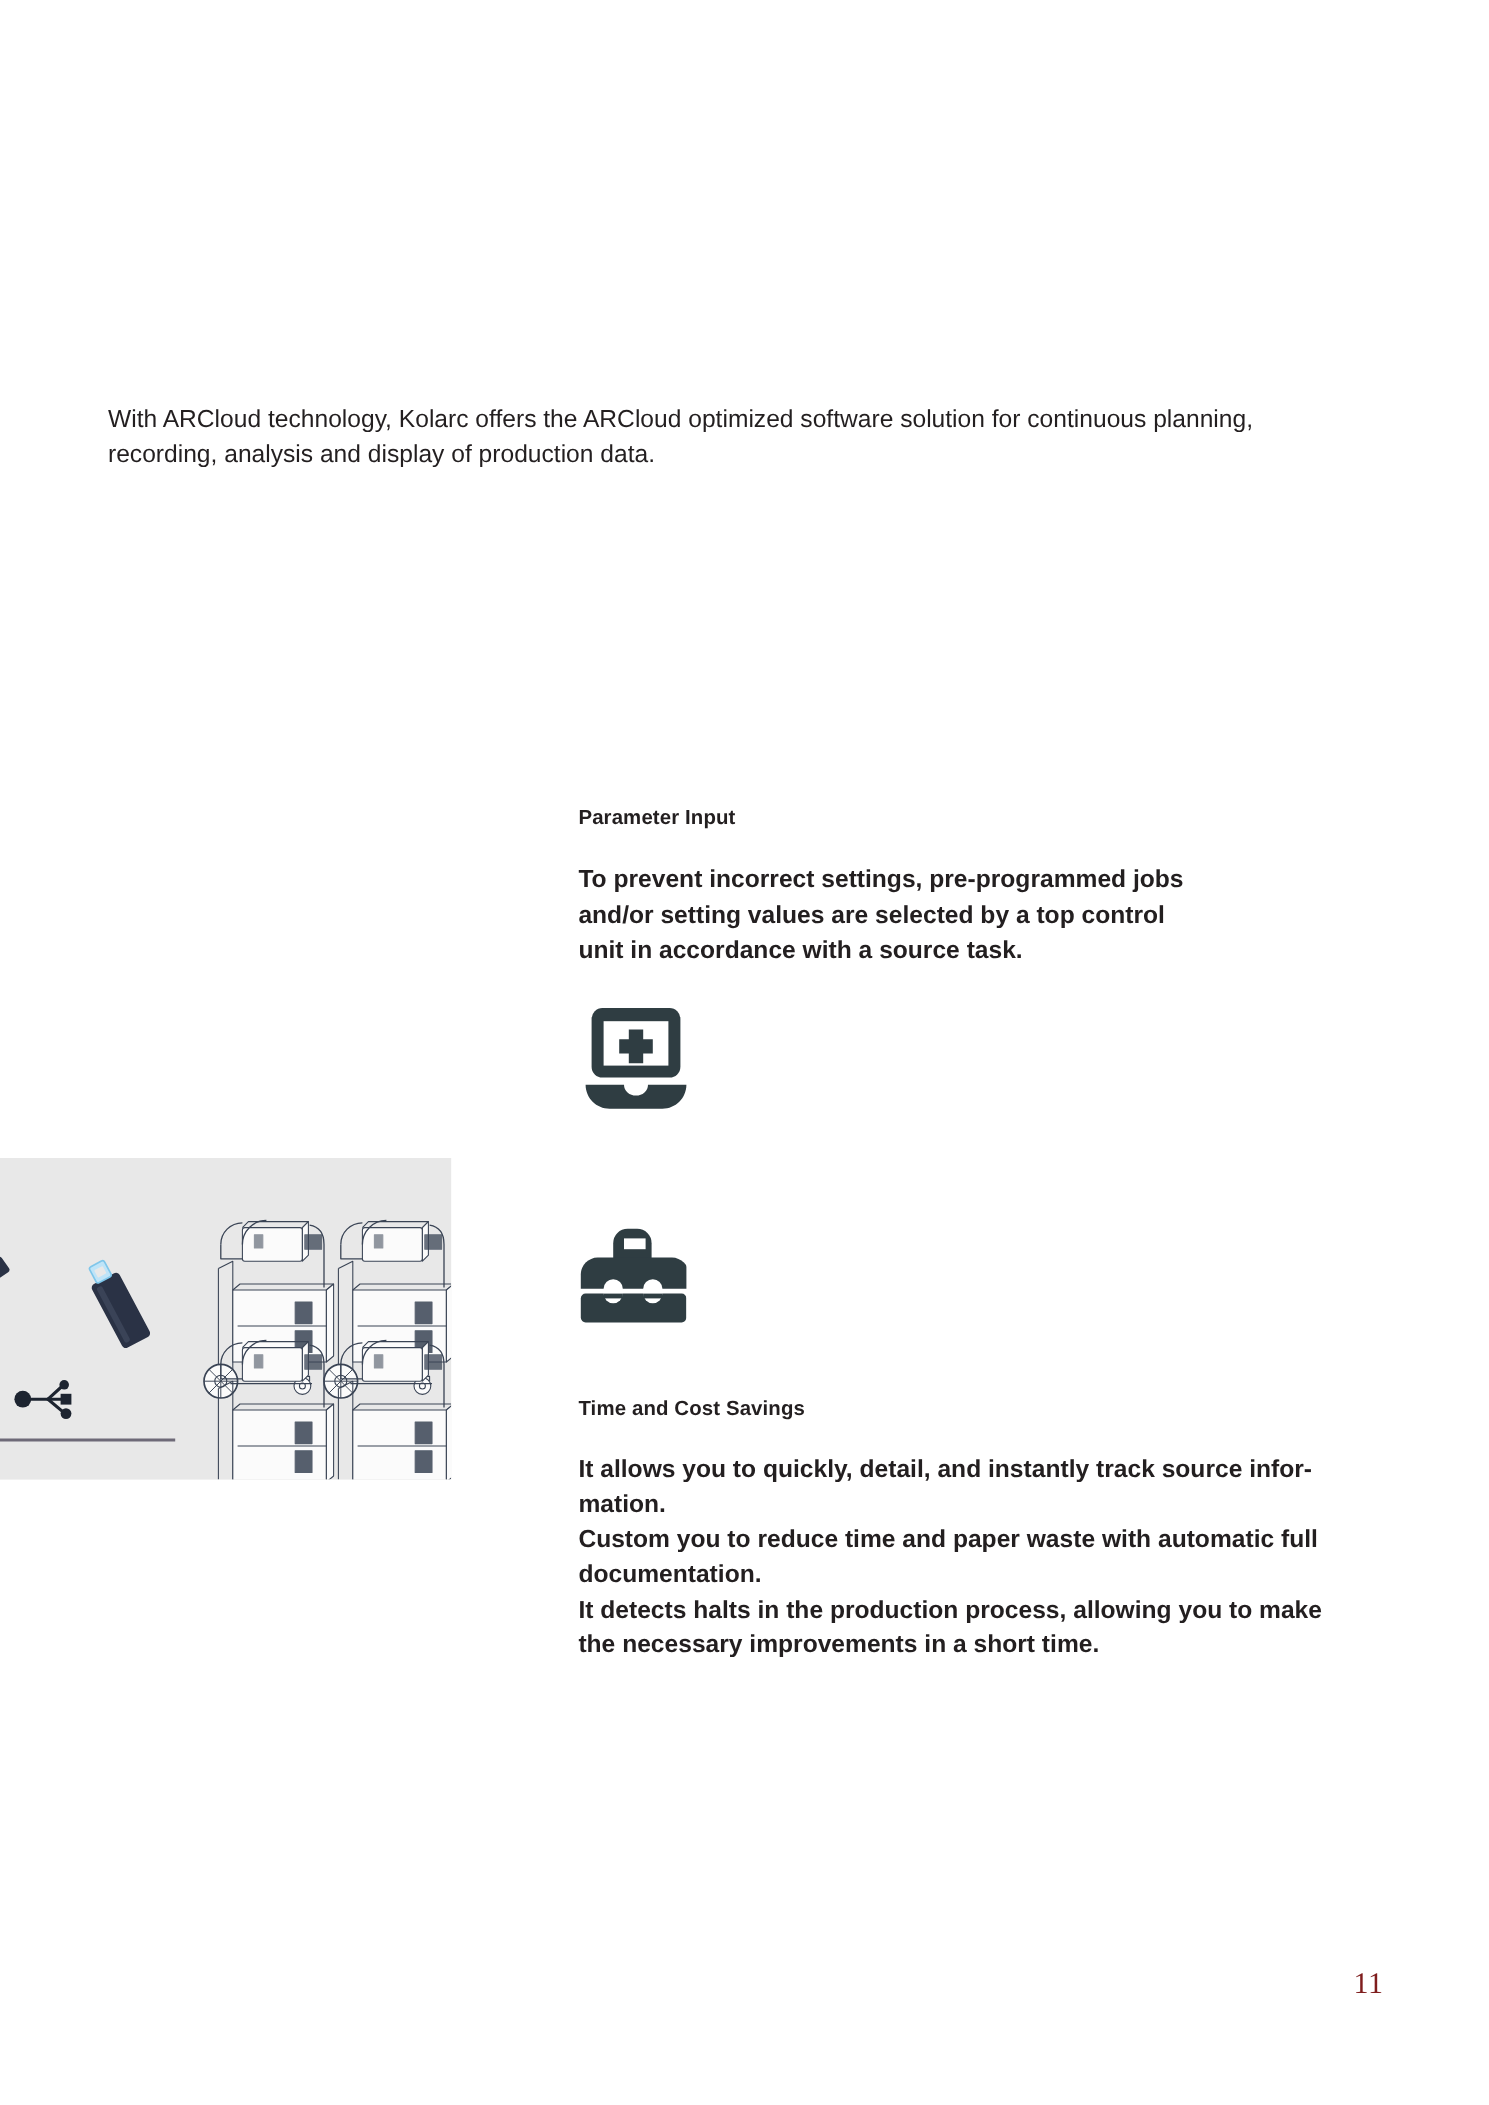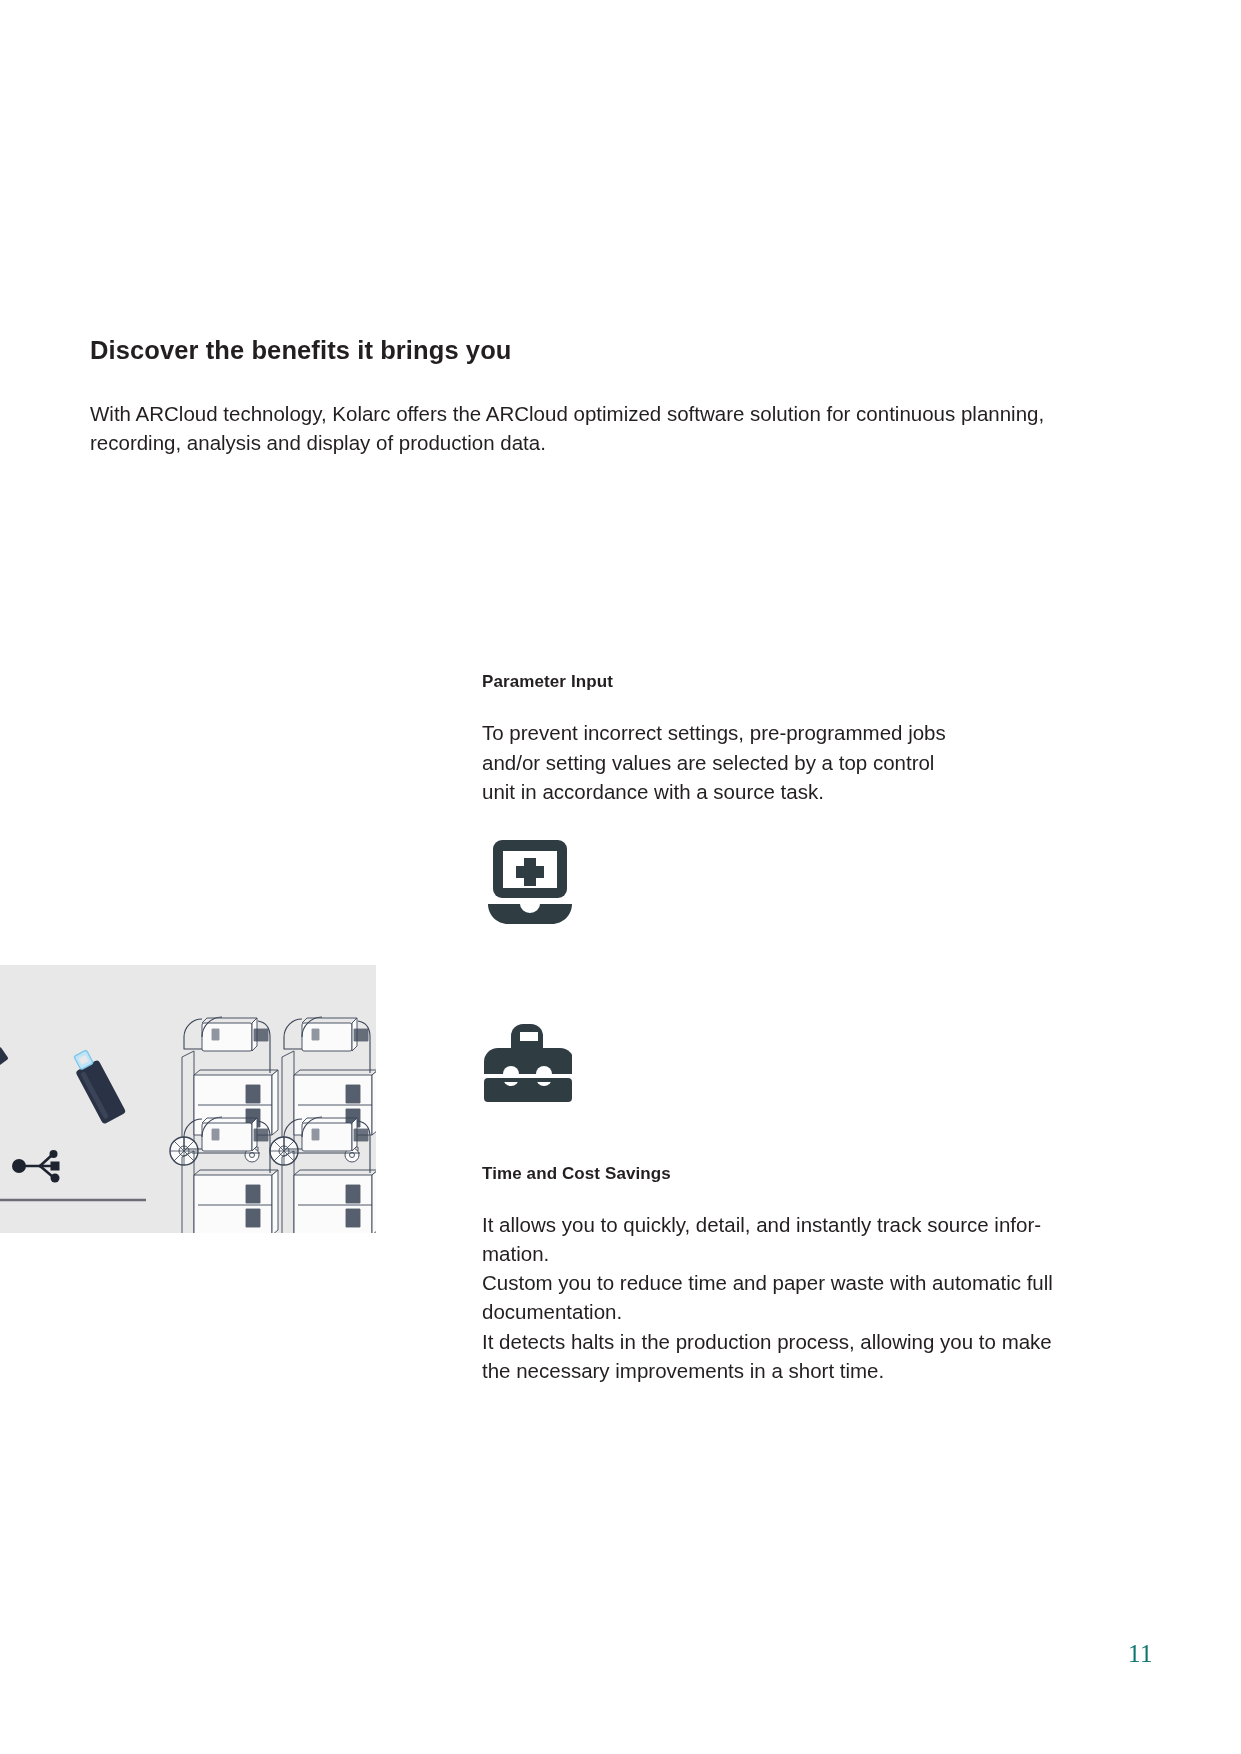--- a/index.html
+++ b/index.html
@@ -81,51 +81,51 @@
     margin: 0 0 26px 0;
     line-height: 1.2;
     letter-spacing: 0.1px;
   }
   .feature-body {
     font-size: 20.5px;
     line-height: 1.42;
     color: #231f20;
     margin: 0;
     white-space: pre-line;
+    font-weight: bold;
   }
   .feature-icon {
     margin-top: 30px;
     margin-bottom: 0px;
     height: 94px;
   }
   .feature-icon svg {
     display: block;
   }
 
   .gap-1 { height: 54px; }
   .gap-2 { height: 56px; }
 
   
   .page-number {
     position: absolute;
     right: 88px;
     bottom: 86px;
     font-family: "Liberation Serif", serif;
     font-size: 25px;
-    color: #0f766e;
+    color: #7f1d1d;
     letter-spacing: 0.5px;
   }
 </style>
 </head>
 <body>
 
 <div class="page">
 
   <div class="intro-block">
-    <h1 class="page-title">Discover the benefits it brings you</h1>
     <p class="intro-paragraph">With ARCloud technology, Kolarc offers the ARCloud optimized software solution for continuous planning, recording, analysis and display of production data.</p>
   </div>
 
   <div class="image-panel">
     <svg width="376" height="268" viewBox="0 0 376 268" xmlns="http://www.w3.org/2000/svg">
 
       <g transform="rotate(-35 0 95)">
         <rect x="-26" y="84" width="34" height="15" rx="2.5" fill="#2a3245"></rect>
       </g>
 

